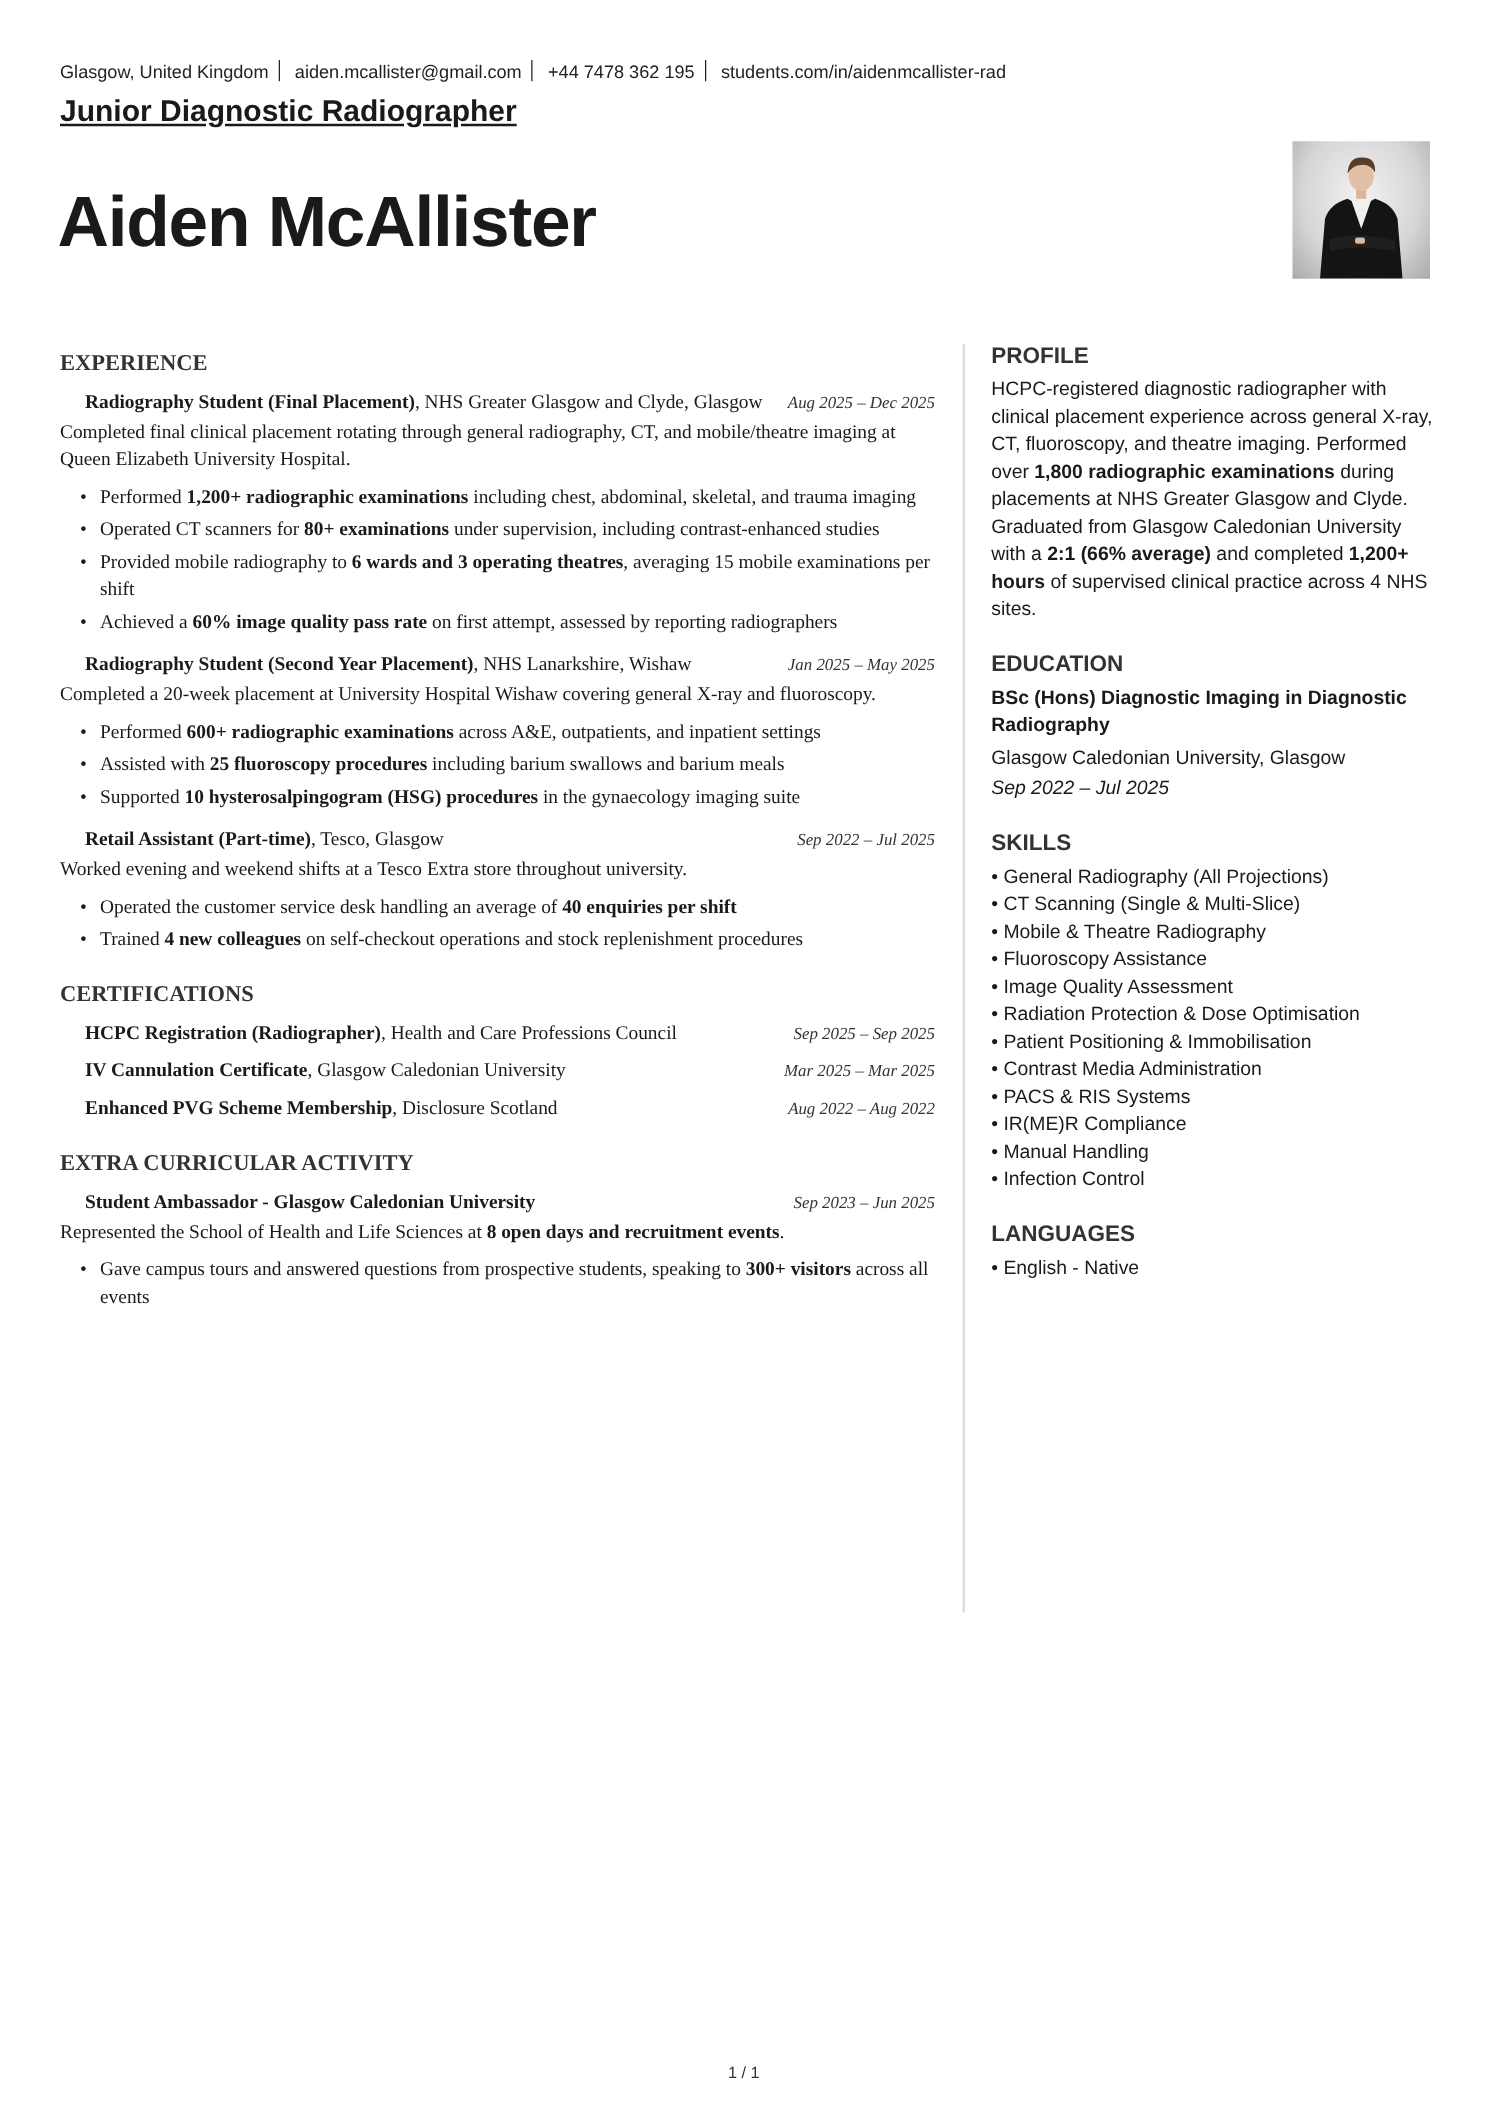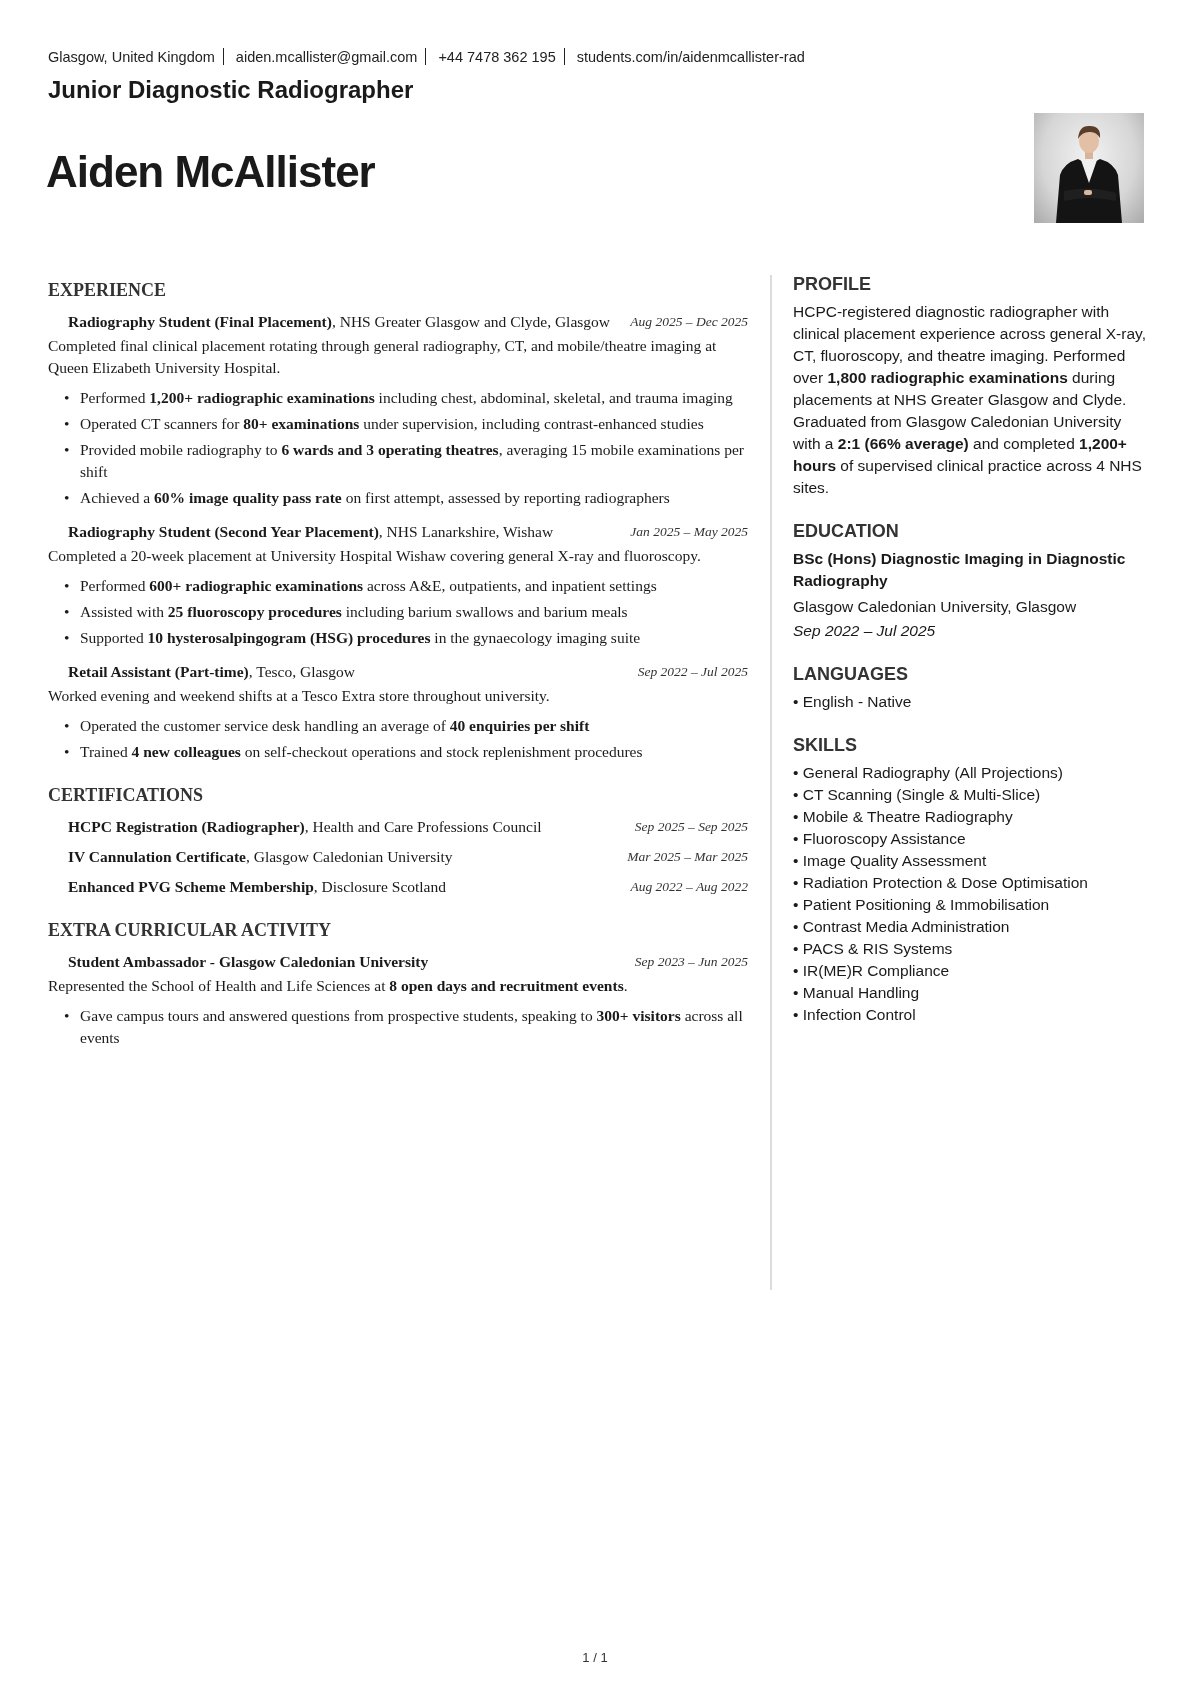--- a/index.html
+++ b/index.html
@@ -8,25 +8,25 @@
     font-family: "Liberation Sans", "DejaVu Sans", sans-serif;
     color: #1a1a1a;
   }
   .contact {
     position: absolute; left: 48px; top: 48px;
     font-size: 14.5px; color: #222; white-space: nowrap;
   }
   .contact .sep { display: inline-block; width: 1px; height: 17px; background: #222; margin: 0 12px 0 8px; vertical-align: -3px; }
   .job-title {
     position: absolute; left: 48px; top: 76px;
-    font-size: 24px; font-weight: bold; color: #1a1a1a;
+    font-size: 24px; font-weight: bold; color: #1a1a1a; text-decoration: underline;
   }
   .name {
     position: absolute; left: 46px; top: 150px;
-    font-size: 44px; font-weight: bold; letter-spacing: -1px; color: #1a1a1a; line-height: 1;
+    font-size: 57px; font-weight: bold; letter-spacing: -1px; color: #1a1a1a; line-height: 1;
   }
   .photo {
     position: absolute; left: 1034px; top: 113px; width: 110px; height: 110px;
     overflow: hidden;
     background: radial-gradient(ellipse at 50% 40%, #f2f2f2 0%, #d6d6d6 60%, #a9a9a9 100%);
   }
   .photo svg { display: block; }
 
   .left-col { position: absolute; left: 48px; top: 280px; width: 700px; font-family: Liberation Serif, serif; }
   .right-col { position: absolute; left: 793px; top: 274px; width: 355px; }
@@ -167,41 +167,41 @@
   <div class="section">
     <div class="section-title">PROFILE</div>
     <div class="profile-text"><span>HCPC-registered diagnostic radiographer with clinical placement experience across general X-ray, CT, fluoroscopy, and theatre imaging. Performed over </span><b>1,800 radiographic examinations</b><span> during placements at NHS Greater Glasgow and Clyde. Graduated from Glasgow Caledonian University with a </span><b>2:1 (66% average)</b><span> and completed </span><b>1,200+ hours</b><span> of supervised clinical practice across 4 NHS sites.</span></div>
   </div>
 
   <div class="section">
     <div class="section-title">EDUCATION</div>
     <div class="edu-degree">BSc (Hons) Diagnostic Imaging in Diagnostic Radiography</div>
     <div class="edu-school">Glasgow Caledonian University, Glasgow</div>
     <div class="edu-date">Sep 2022 – Jul 2025</div>
-  </div>
-
-  <div class="section">
-    <div class="section-title">LANGUAGES</div>
-    <ul class="plain">
-      <li>English - Native</li>
-    </ul>
   </div>
 
   <div class="section">
     <div class="section-title">SKILLS</div>
     <ul class="plain">
       <li>General Radiography (All Projections)</li>
       <li>CT Scanning (Single &amp; Multi-Slice)</li>
       <li>Mobile &amp; Theatre Radiography</li>
       <li>Fluoroscopy Assistance</li>
       <li>Image Quality Assessment</li>
       <li>Radiation Protection &amp; Dose Optimisation</li>
       <li>Patient Positioning &amp; Immobilisation</li>
       <li>Contrast Media Administration</li>
       <li>PACS &amp; RIS Systems</li>
       <li>IR(ME)R Compliance</li>
       <li>Manual Handling</li>
       <li>Infection Control</li>
     </ul>
   </div>
+
+  <div class="section">
+    <div class="section-title">LANGUAGES</div>
+    <ul class="plain">
+      <li>English - Native</li>
+    </ul>
+  </div>
 </div>
 
 <div class="footer">1 / 1</div>
 
 </body></html>

